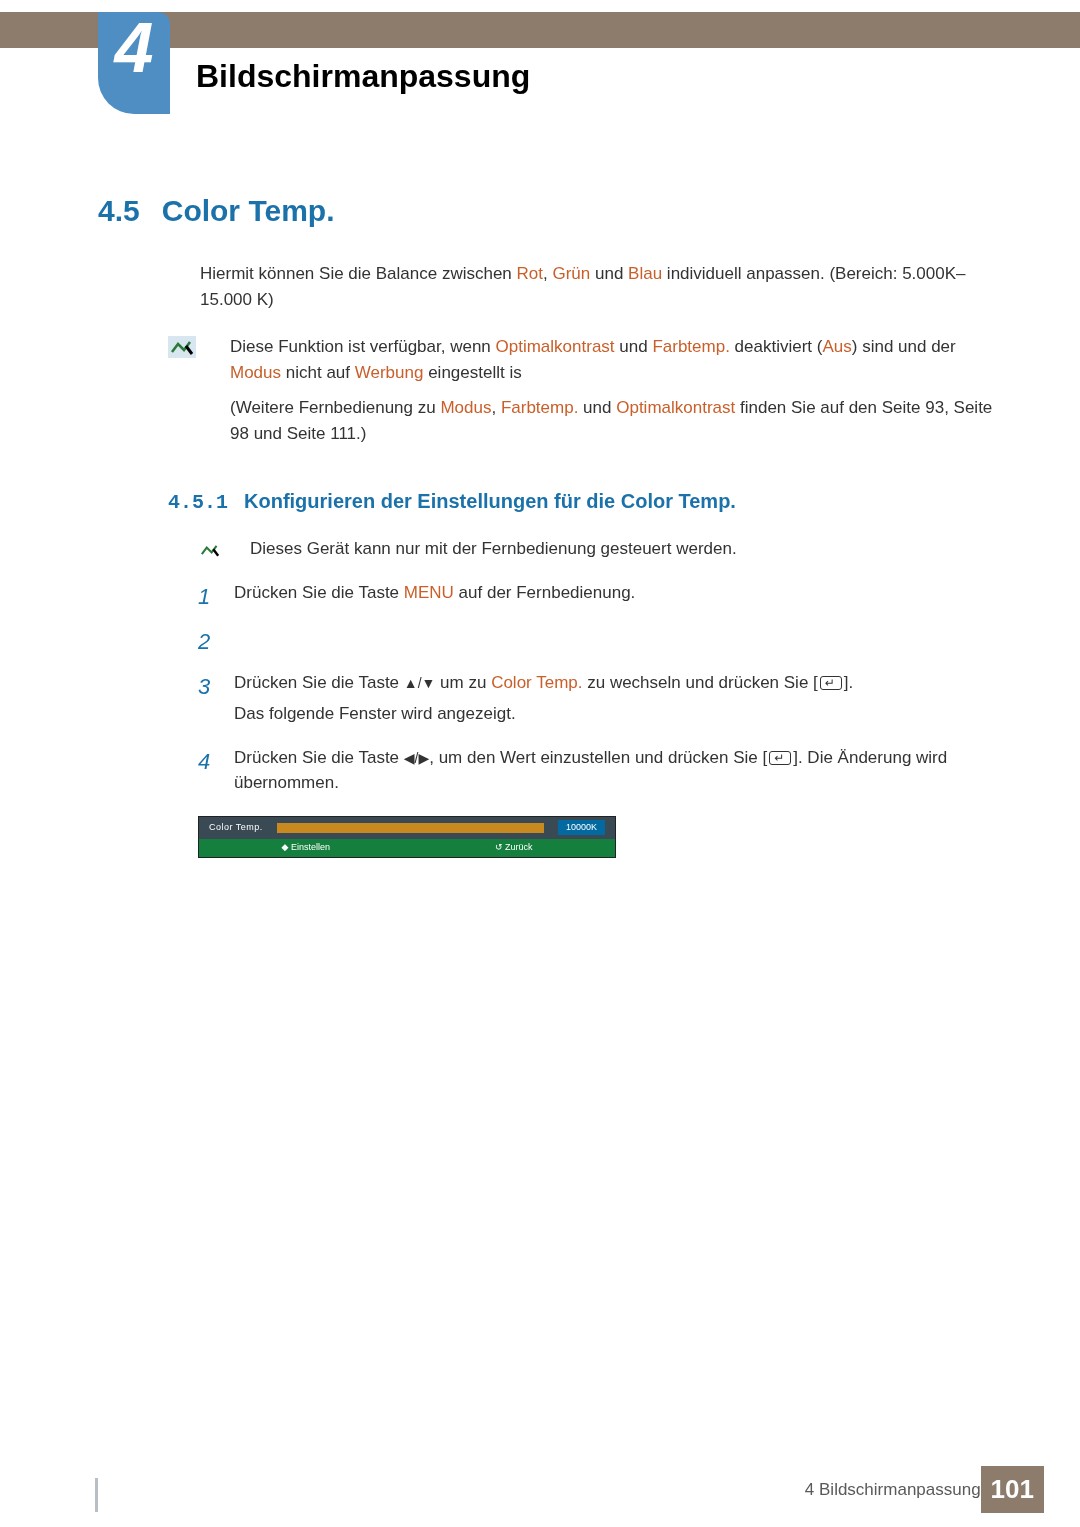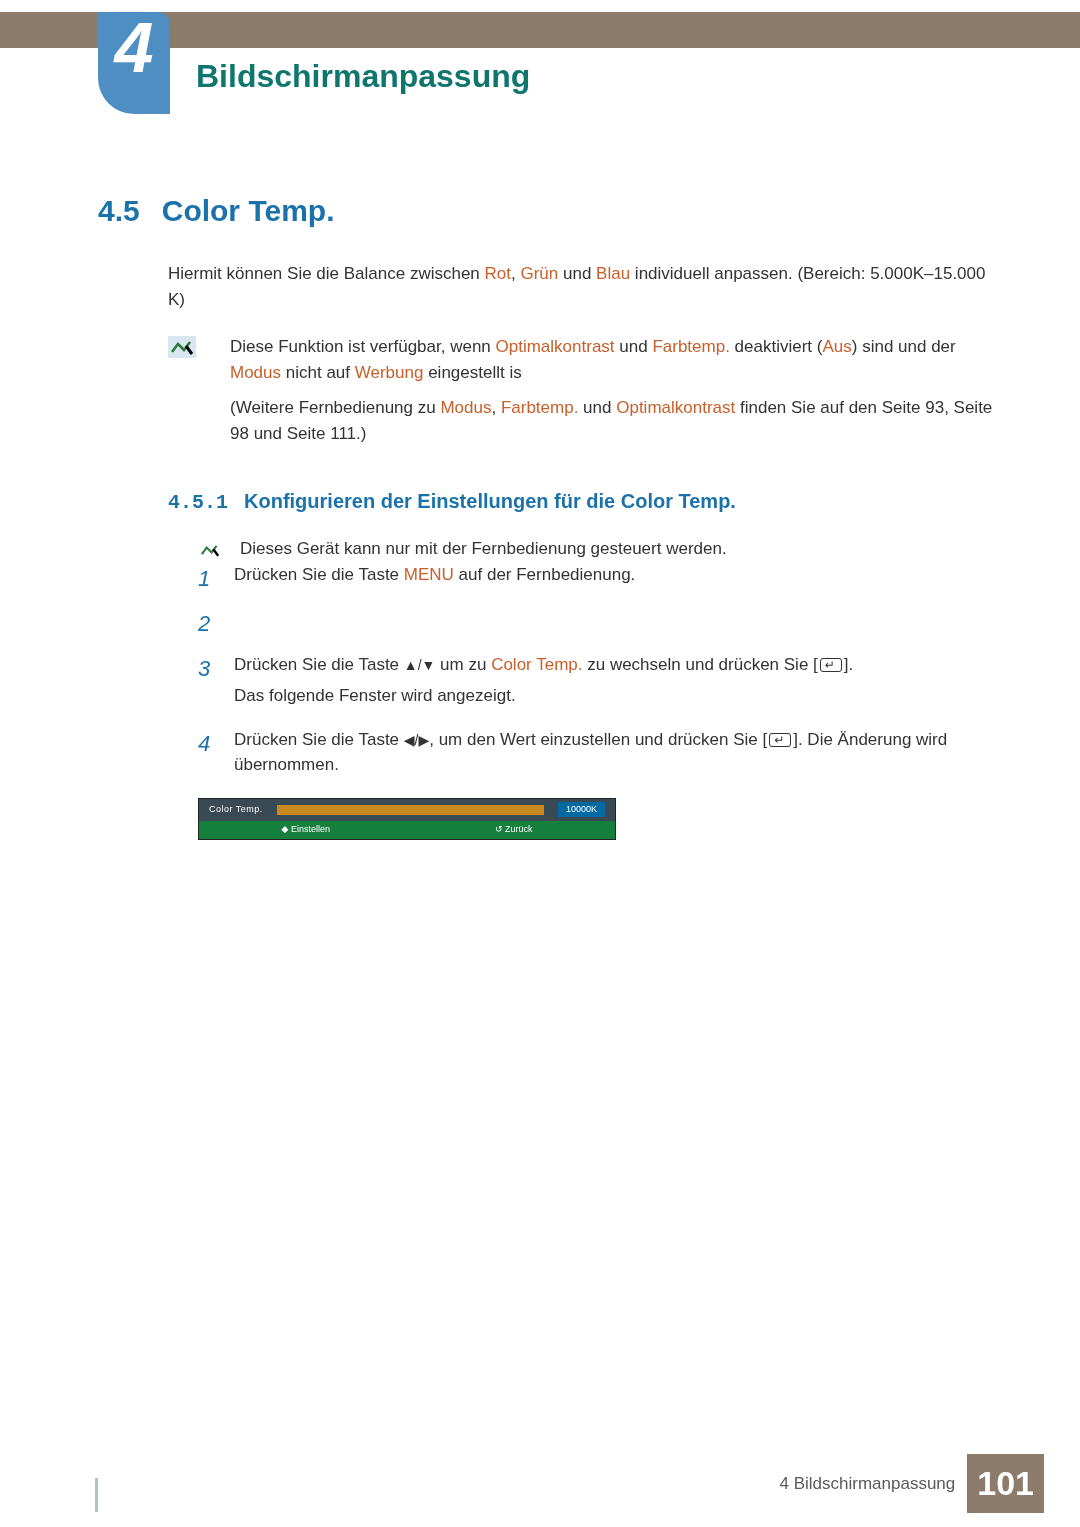--- a/index.html
+++ b/index.html
@@ -49,21 +49,21 @@
     background: #fff;
     border-top-left-radius: 14px;
     z-index: 1;
   }
   .chapter-title {
     position: absolute;
     top: 52px;
     left: 196px;
     font-size: 32px;
     font-weight: bold;
-    color: #0f766e;
+    color: #000000;
     z-index: 3;
   }
   .content {
     position: absolute;
     top: 188px;
     left: 98px;
     right: 78px;
   }
   .section-heading {
     display: flex;
@@ -75,21 +75,21 @@
     font-size: 30px;
     color: #1b72ab;
     font-weight: bold;
   }
   .section-title {
     font-size: 30px;
     color: #1b72ab;
     font-weight: bold;
   }
   .intro-para {
-    margin-left: 70px;
+    margin-left: 102px;
     margin-bottom: 22px;
   }
   .term { color: #c95f2a; }
   .note-block {
     display: flex;
     gap: 34px;
     margin-left: 70px;
     margin-bottom: 30px;
   }
   .note-icon {
@@ -101,22 +101,23 @@
   .note-text p { margin-bottom: 10px; }
   .subsection-heading {
     color: #1b72ab;
     font-size: 20px;
     font-weight: bold;
     margin: 22px 0 18px 70px;
   }
   .subsection-heading .subnum { margin-right: 16px; font-family: Liberation Mono, monospace; }
   .note-inline {
     display: flex;
-    gap: 18px;
+    gap: 28px;
     margin-left: 100px;
+    margin-bottom: 18px;
     align-items: center;
   }
   .steps {
     margin-left: 100px;
   }
   .step {
     display: flex;
     gap: 18px;
     margin-bottom: 12px;
   }
@@ -194,28 +195,27 @@
     width: 3px;
     height: 34px;
     background: #b8bfc4;
   }
   .footer {
     position: absolute;
     bottom: 14px;
     right: 36px;
     display: flex;
     align-items: center;
-    gap: 12px;
     font-size: 17px;
     color: #5a5a5a;
   }
   .page-num-box {
     background: #8d7b6c;
     color: #fff;
-    font-size: 34px;
+    font-size: 26px;
     font-weight: bold;
     padding: 4px 10px;
   }
 </style>
 </head>
 <body>
 
 <div class="top-bar"></div>
 
 <div class="chapter-badge">

